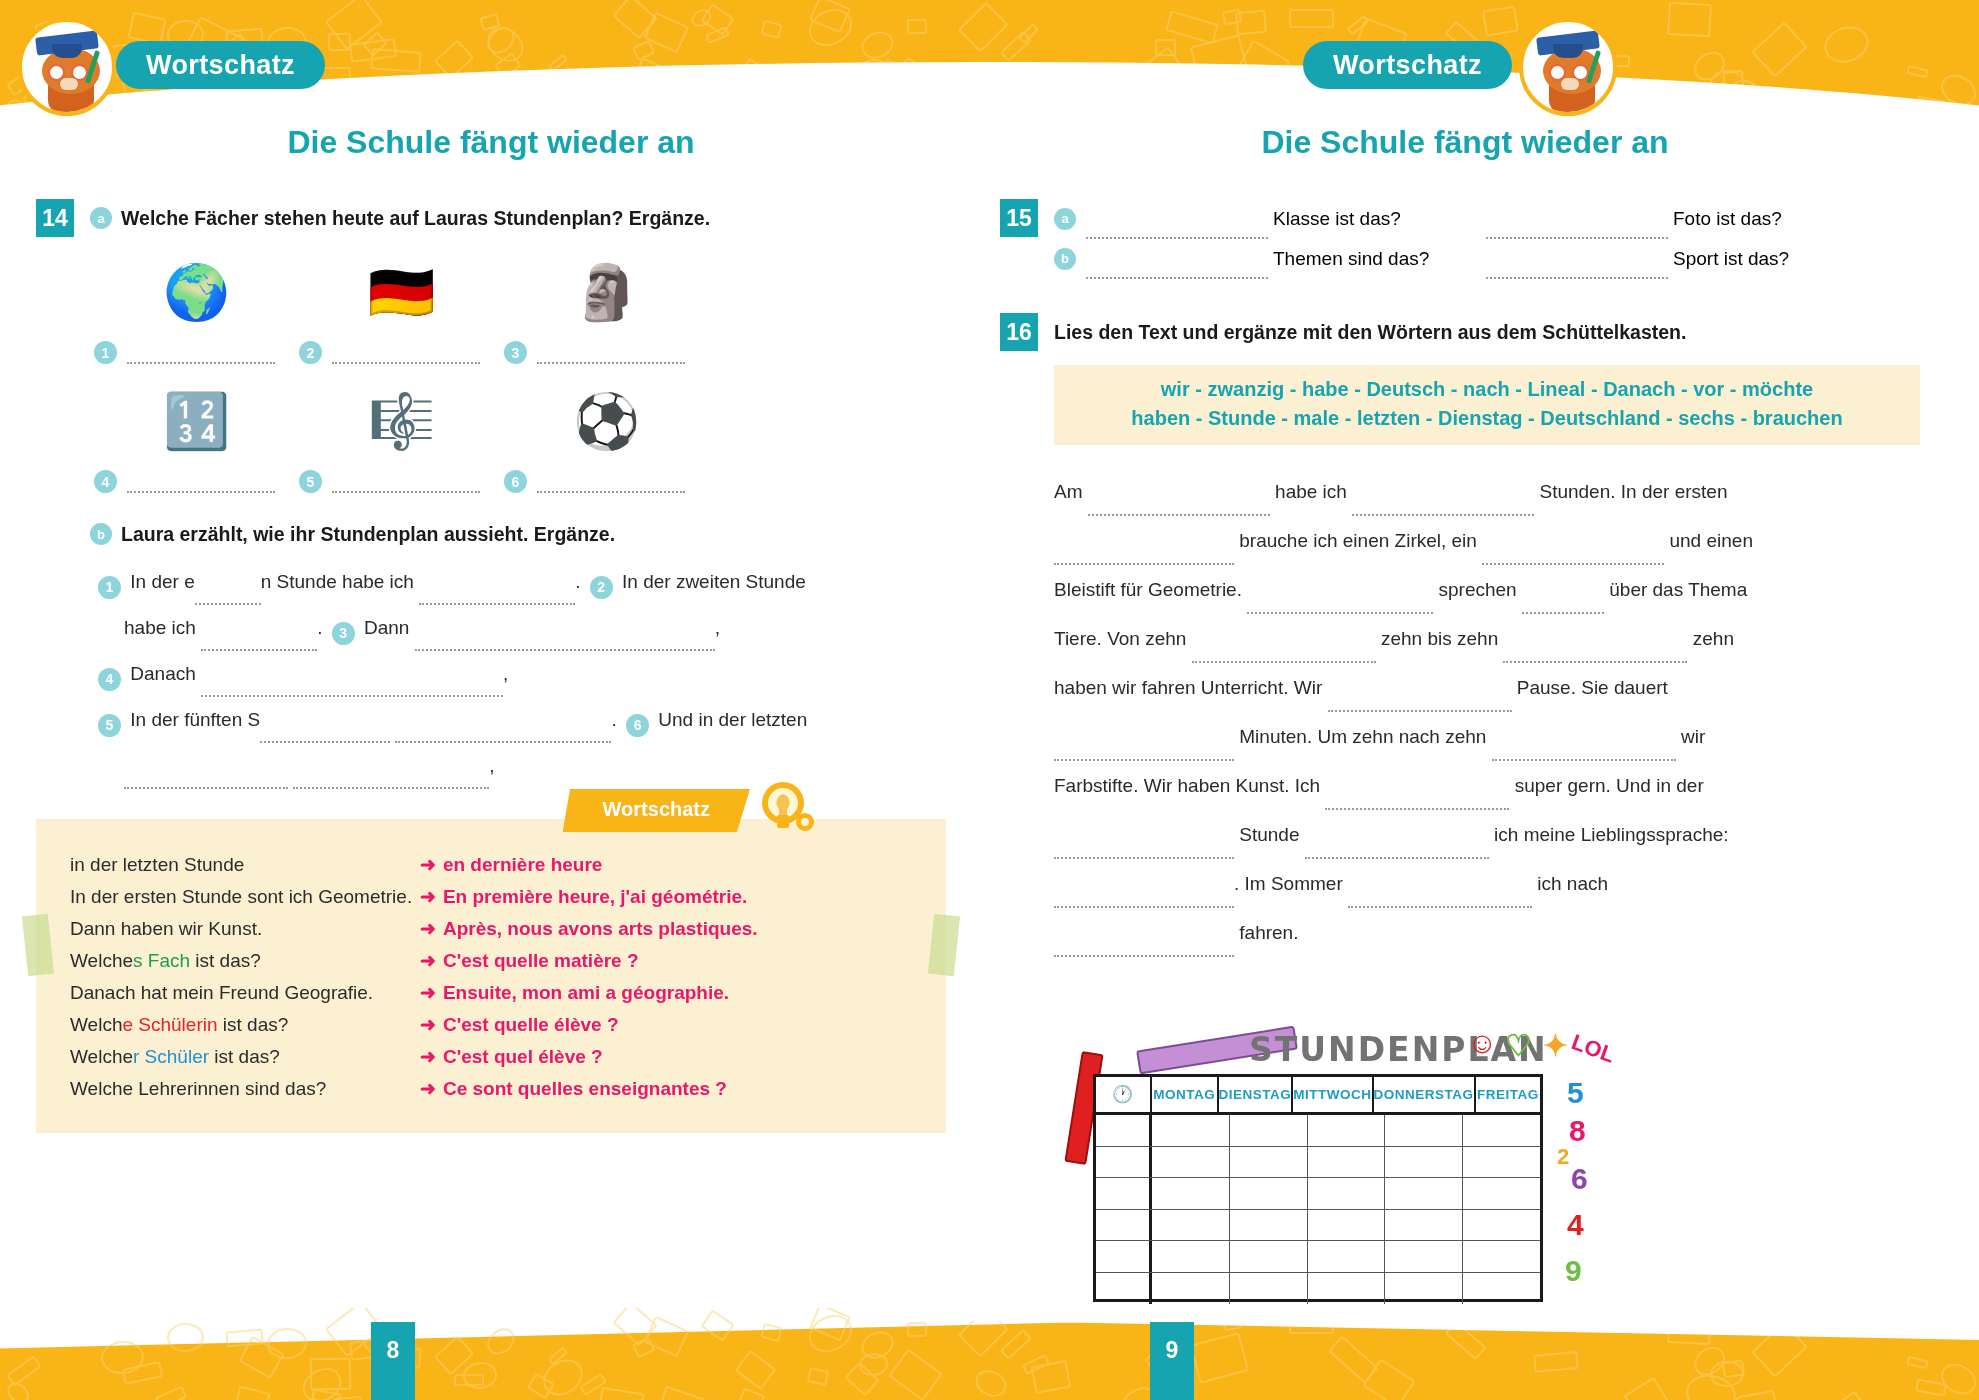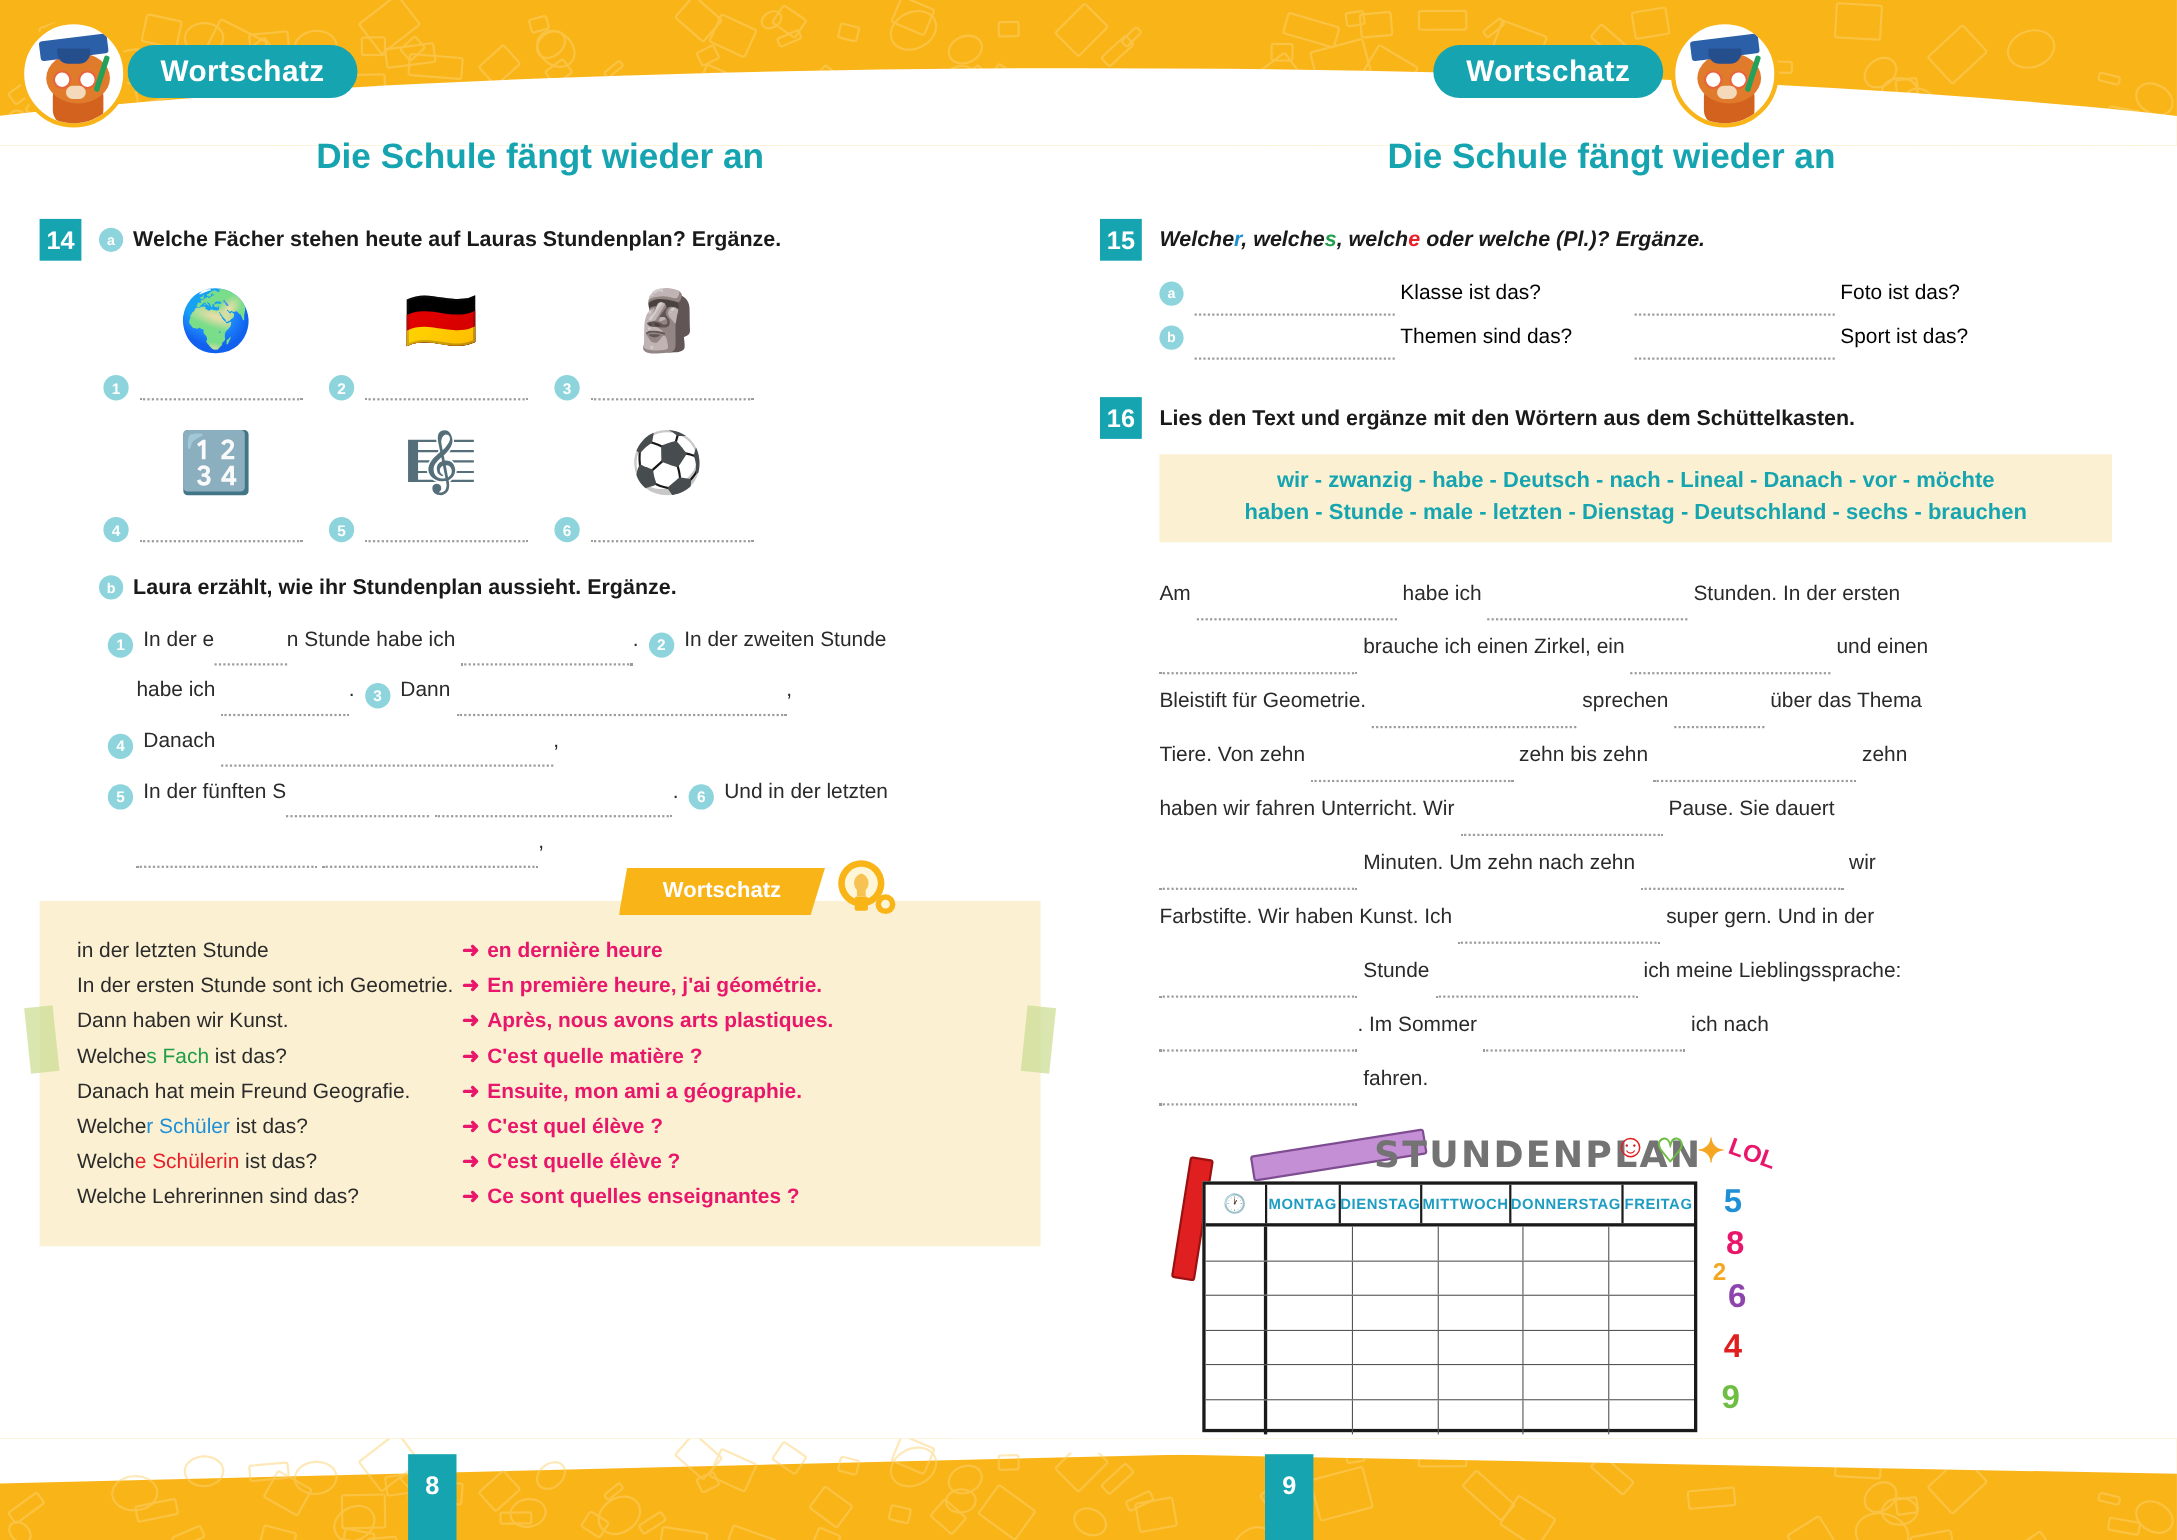--- a/index.html
+++ b/index.html
@@ -553,44 +553,41 @@
         </div>
         <div class="voc-row">
           <div class="voc-de"><span>Welche</span><span class="clr-green">s</span><span class="clr-green"> Fach</span><span> ist das?</span></div>
           <div class="voc-fr"><span class="arrow">➜</span><span>C'est quelle matière ?</span></div>
         </div>
         <div class="voc-row">
           <div class="voc-de">Danach hat mein Freund Geografie.</div>
           <div class="voc-fr"><span class="arrow">➜</span><span>Ensuite, mon ami a géographie.</span></div>
         </div>
         <div class="voc-row">
+          <div class="voc-de"><span>Welch</span><span class="clr-red">e</span><span class="clr-red"> Schülerin</span><span> ist das?</span></div>
+          <div class="voc-fr"><span class="arrow">➜</span><span>C'est quelle élève ?</span></div>
+        </div>
+        <div class="voc-row">
           <div class="voc-de"><span>Welche</span><span class="clr-blue">r</span><span class="clr-blue"> Schüler</span><span> ist das?</span></div>
           <div class="voc-fr"><span class="arrow">➜</span><span>C'est quel élève ?</span></div>
-        </div>
-        <div class="voc-row">
-          <div class="voc-de"><span>Welch</span><span class="clr-red">e</span><span class="clr-red"> Schülerin</span><span> ist das?</span></div>
-          <div class="voc-fr"><span class="arrow">➜</span><span>C'est quelle élève ?</span></div>
         </div>
         <div class="voc-row">
           <div class="voc-de">Welche Lehrerinnen sind das?</div>
           <div class="voc-fr"><span class="arrow">➜</span><span>Ce sont quelles enseignantes ?</span></div>
         </div>
       </div>
     </div>
   </div>
 
   <div class="col right">
 
     <div class="sheet-title">Die Schule fängt wieder an</div>
 
     <div class="ex" style="margin-top:38px;">
       <div class="ex-num">15</div>
-      <div class="ex-head italic">
-        <span><span>Welche</span><span class="clr-blue">r</span><span>, welche</span><span class="clr-green">s</span><span>, welch</span><span class="clr-red">e</span><span> oder welche (Pl.)? Ergänze.</span></span>
-      </div>
 
       <div class="q-row" style="margin-top:10px;">
         <span class="bullet">a</span>
         <span class="half"><span class="dots"></span><span>Klasse ist das?</span></span>
         <span class="half"><span class="dots"></span><span>Foto ist das?</span></span>
       </div>
       <div class="q-row">
         <span class="bullet">b</span>
         <span class="half"><span class="dots"></span><span>Themen sind das?</span></span>
         <span class="half"><span class="dots"></span><span>Sport ist das?</span></span>

